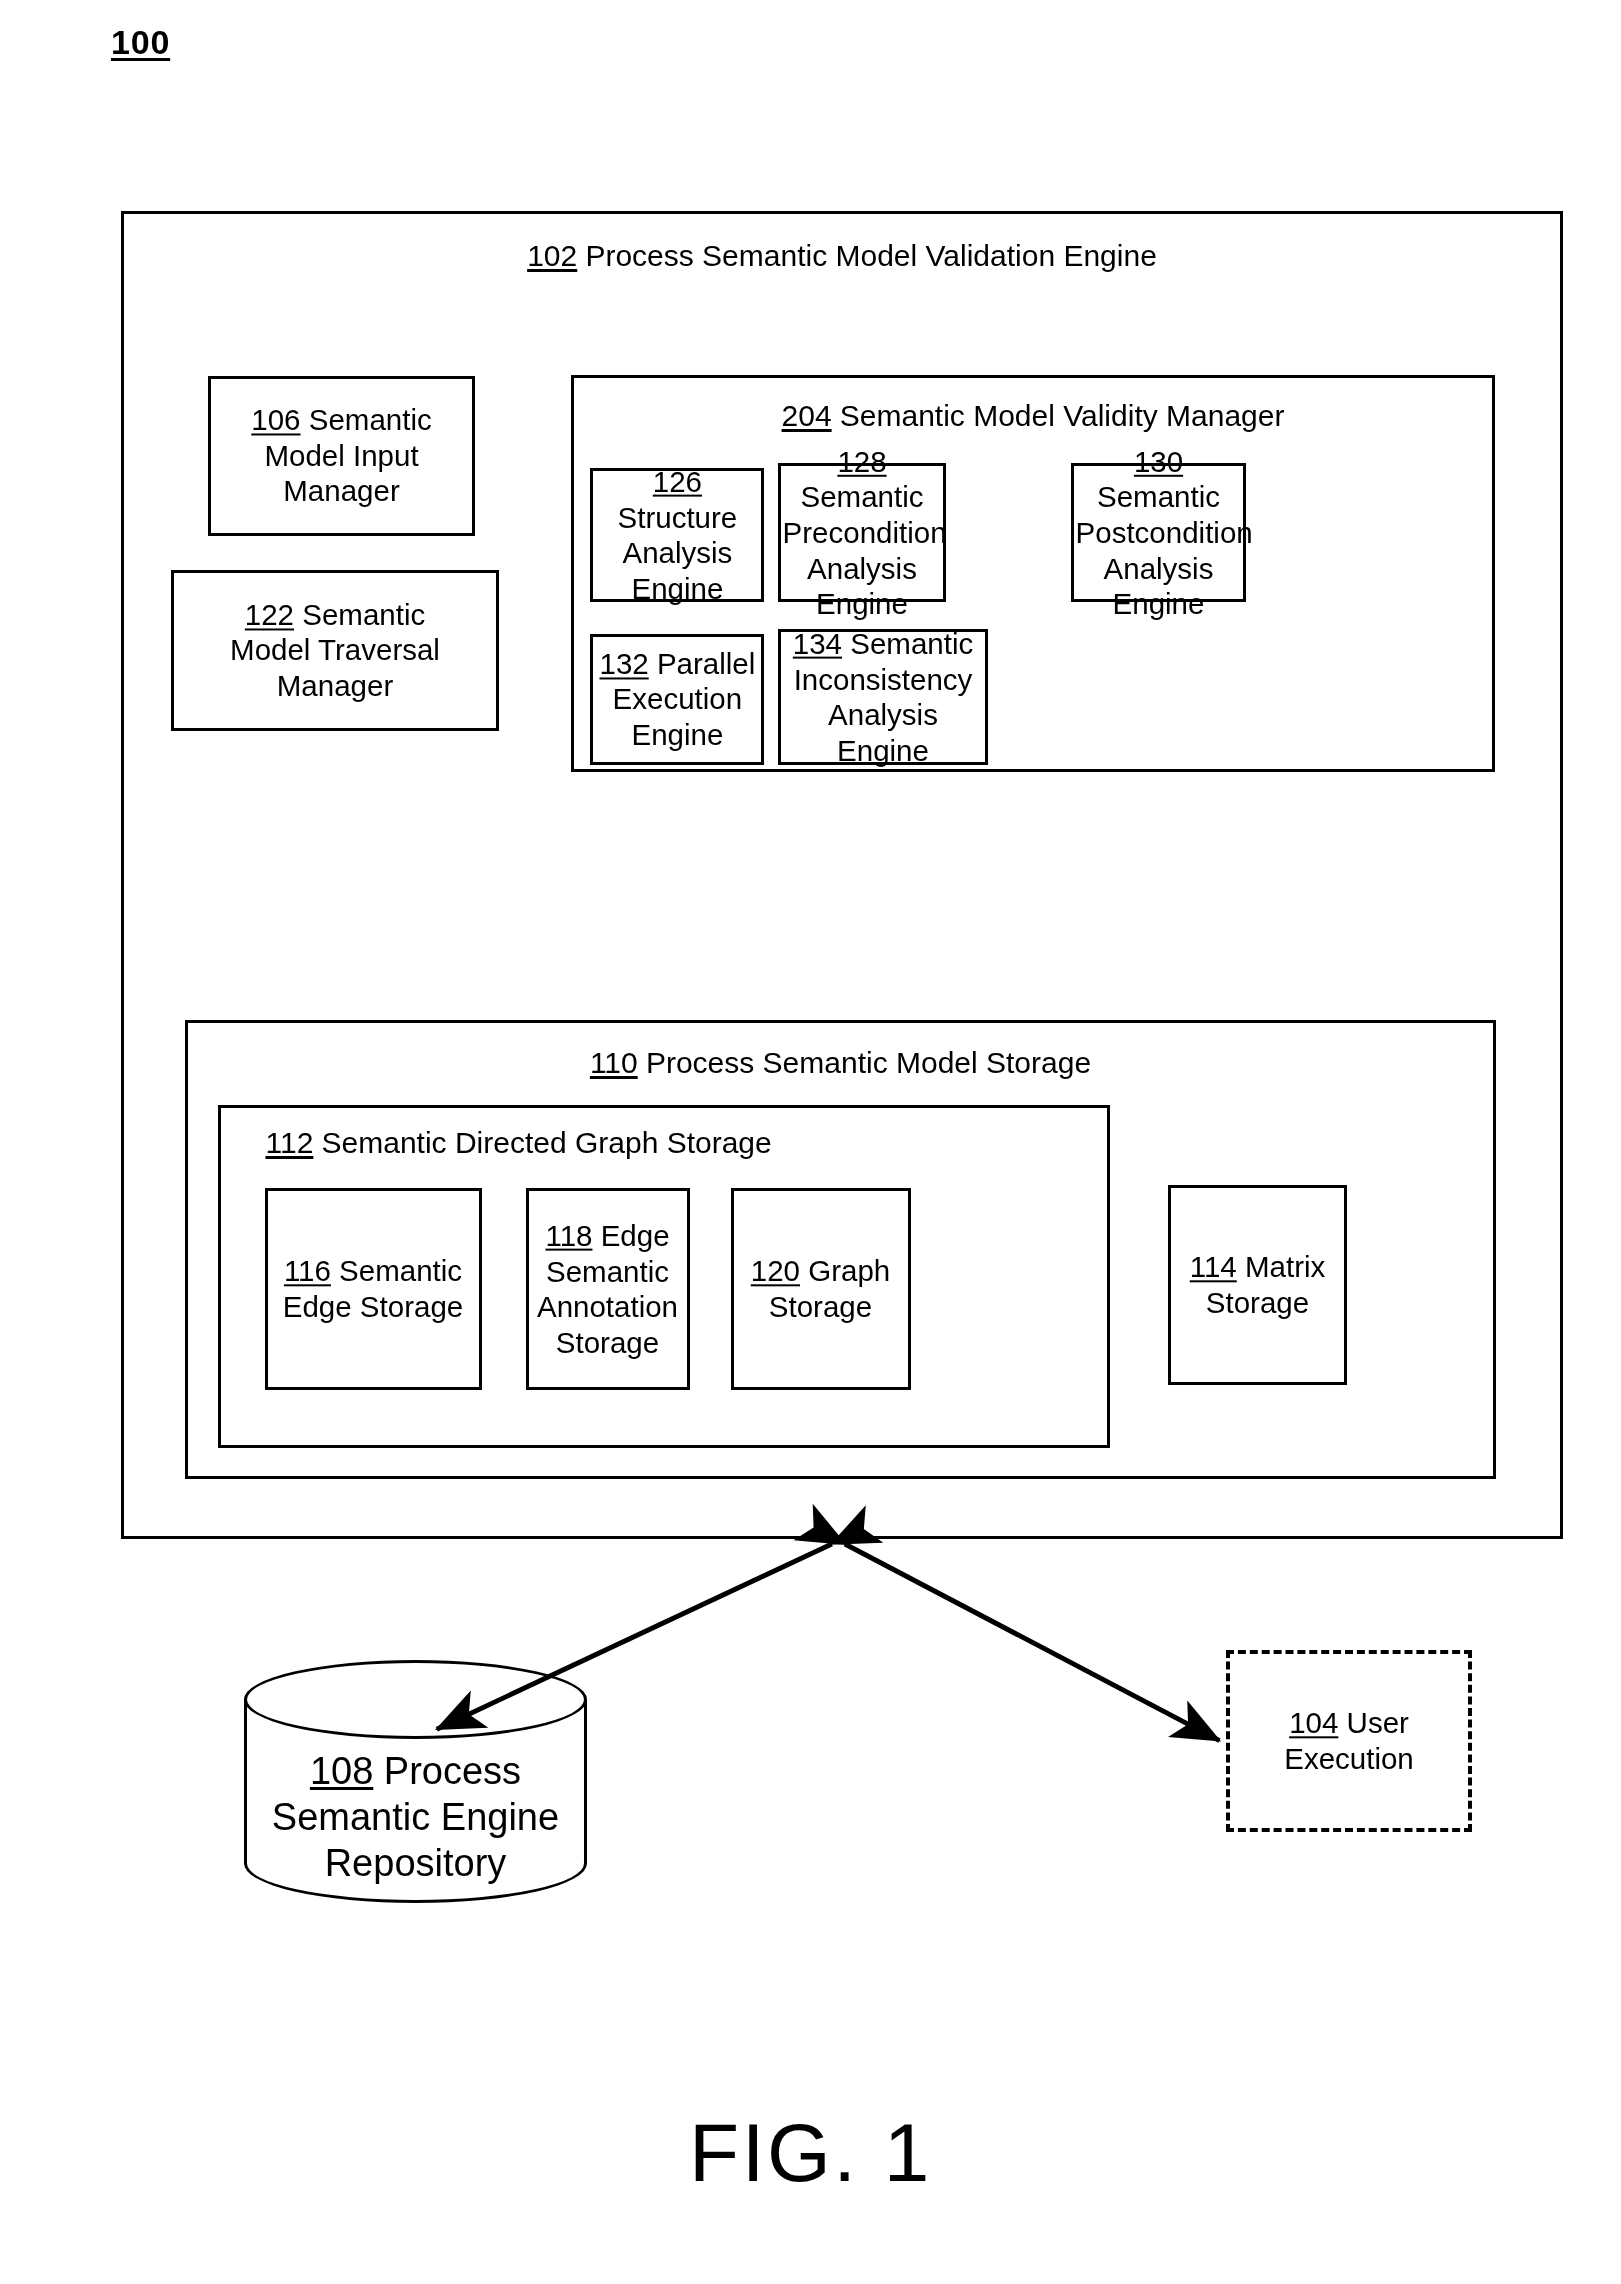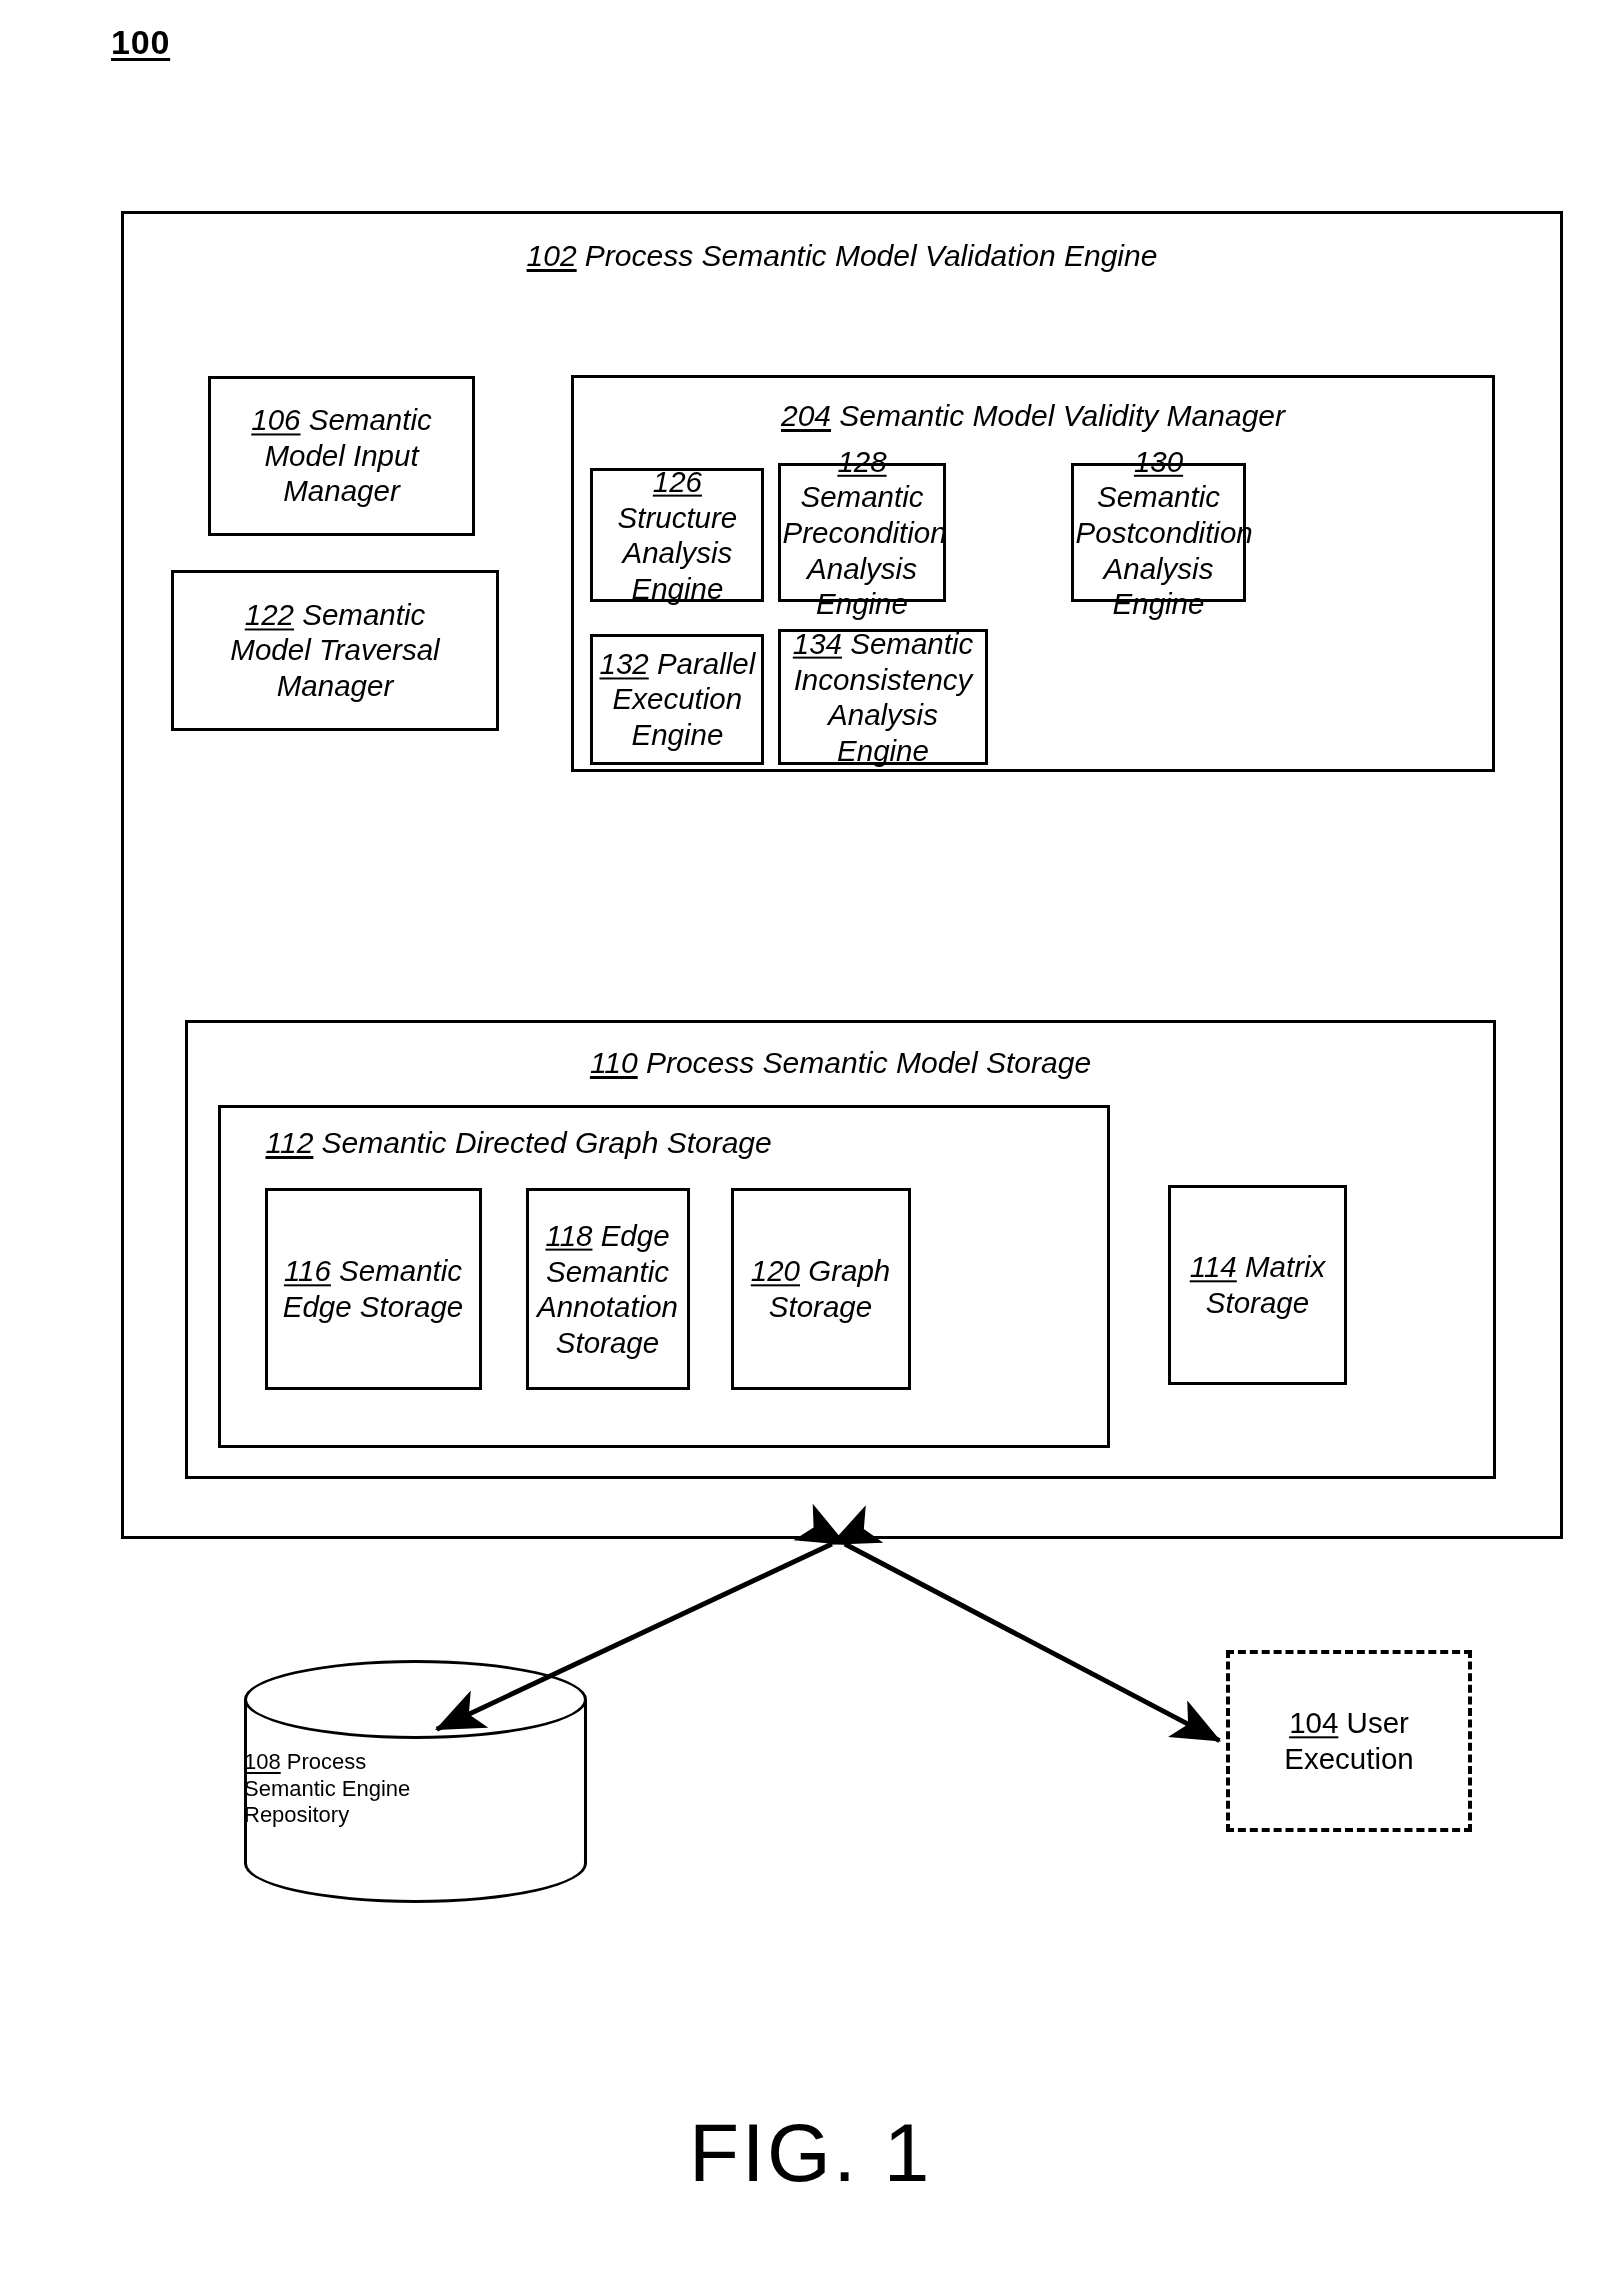--- a/index.html
+++ b/index.html
@@ -123,40 +123,41 @@
     box-sizing: border-box;
     border: 3.3px solid #000;
     border-radius: 50%;
     background: transparent;
     clip-path: inset(48% 0 0 0);
   }
   #db .label {
     position: absolute;
     left: 0; right: 0;
     top: 89px;
-    font-size: 22px;
+    text-align: center;
+    font-size: 38px;
     line-height: 1.21;
   }
 
   svg.overlay {
     position: absolute;
     left: 0; top: 0;
     width: 1621px;
     height: 2284px;
     pointer-events: none;
   }
 </style>
 </head>
 <body>
 
 <div id="page">
 
   <div id="fignum">100</div>
 
-  <div class="box" style="left:121px; top:211px; width:1442px; height:1328px;font-style:italic;">
+  <div class="box" style="left:121px; top:211px; width:1442px; height:1328px;">
 
     <div class="hdr" style="top:24.6px;">
       <span class="ref">102</span><span style="margin-left:8.2px;">Process Semantic Model Validation Engine</span>
     </div>
 
     <div class="box" style="left:84px; top:162px; width:267px; height:160px;">
       <div class="cell">
         <span class="ref">106</span><span> Semantic</span><br>
         <span>Model Input</span><br>
         <span>Manager</span>

